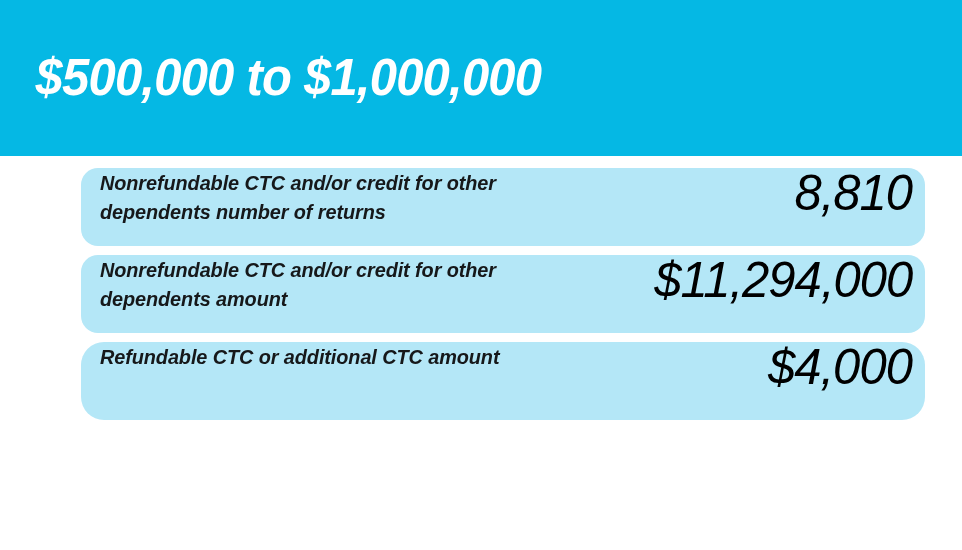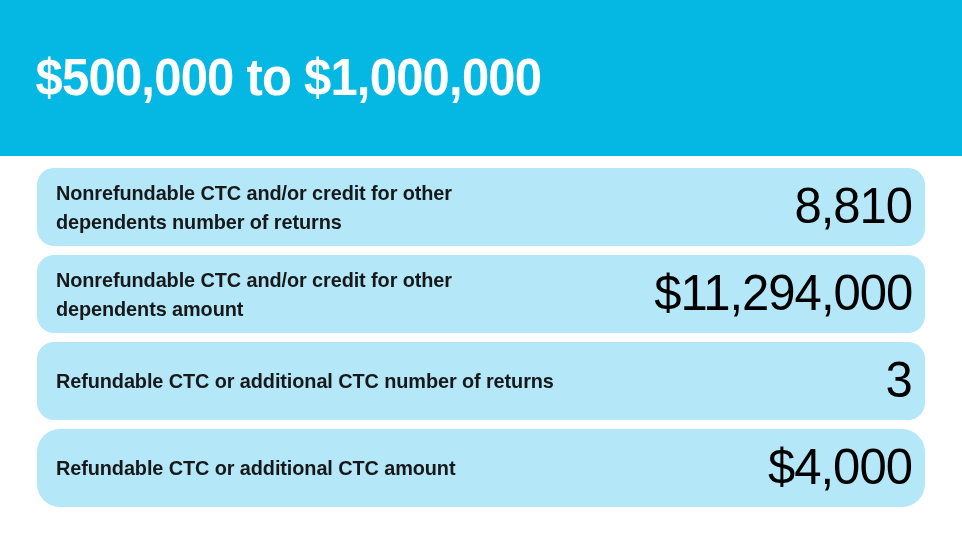--- a/index.html
+++ b/index.html
@@ -12,20 +12,21 @@
     background: #ffffff;
     font-family: "Liberation Sans", sans-serif;
     overflow: hidden;
   }
   .infographic {
     position: relative;
     width: 962px;
     height: 550px;
     background: #ffffff;
     box-sizing: border-box;
+    font-style: italic;
   }
   .banner {
     position: absolute;
     left: 0;
     top: 0;
     width: 962px;
     height: 156px;
     background: #05b8e4;
     display: flex;
     align-items: center;
@@ -49,25 +50,26 @@
     top: 168px;
     width: 888px;
   }
   .stat-row {
     position: relative;
     background: #b4e7f7;
     border-radius: 17px;
     height: 78px;
     margin-bottom: 9px;
     display: flex;
-    align-items: center;
+    align-items: flex-start;
     justify-content: space-between;
     box-sizing: border-box;
     padding: 0 13px 0 19px;
     overflow: hidden;
+    margin-left: 44px;
   }
   .stat-row:last-child {
     margin-bottom: 0;
     border-radius: 23px;
   }
   .stat-label {
     color: #16181a;
     font-family: "Liberation Sans", sans-serif;
     font-size: 20.5px;
     font-weight: bold;
@@ -105,24 +107,20 @@
     <div class="stat-row">
       <div class="stat-label">Nonrefundable CTC and/or credit for other dependents number of returns</div>
       <div class="stat-value">8,810</div>
     </div>
 
     <div class="stat-row">
       <div class="stat-label">Nonrefundable CTC and/or credit for other dependents amount</div>
       <div class="stat-value">$11,294,000</div>
     </div>
 
-    <div class="stat-row">
-      <div class="stat-label">Refundable CTC or additional CTC number of returns</div>
-      <div class="stat-value">3</div>
-    </div>
 
     <div class="stat-row">
       <div class="stat-label">Refundable CTC or additional CTC amount</div>
       <div class="stat-value">$4,000</div>
     </div>
 
   </div>
 </div>
 
 </body></html>

